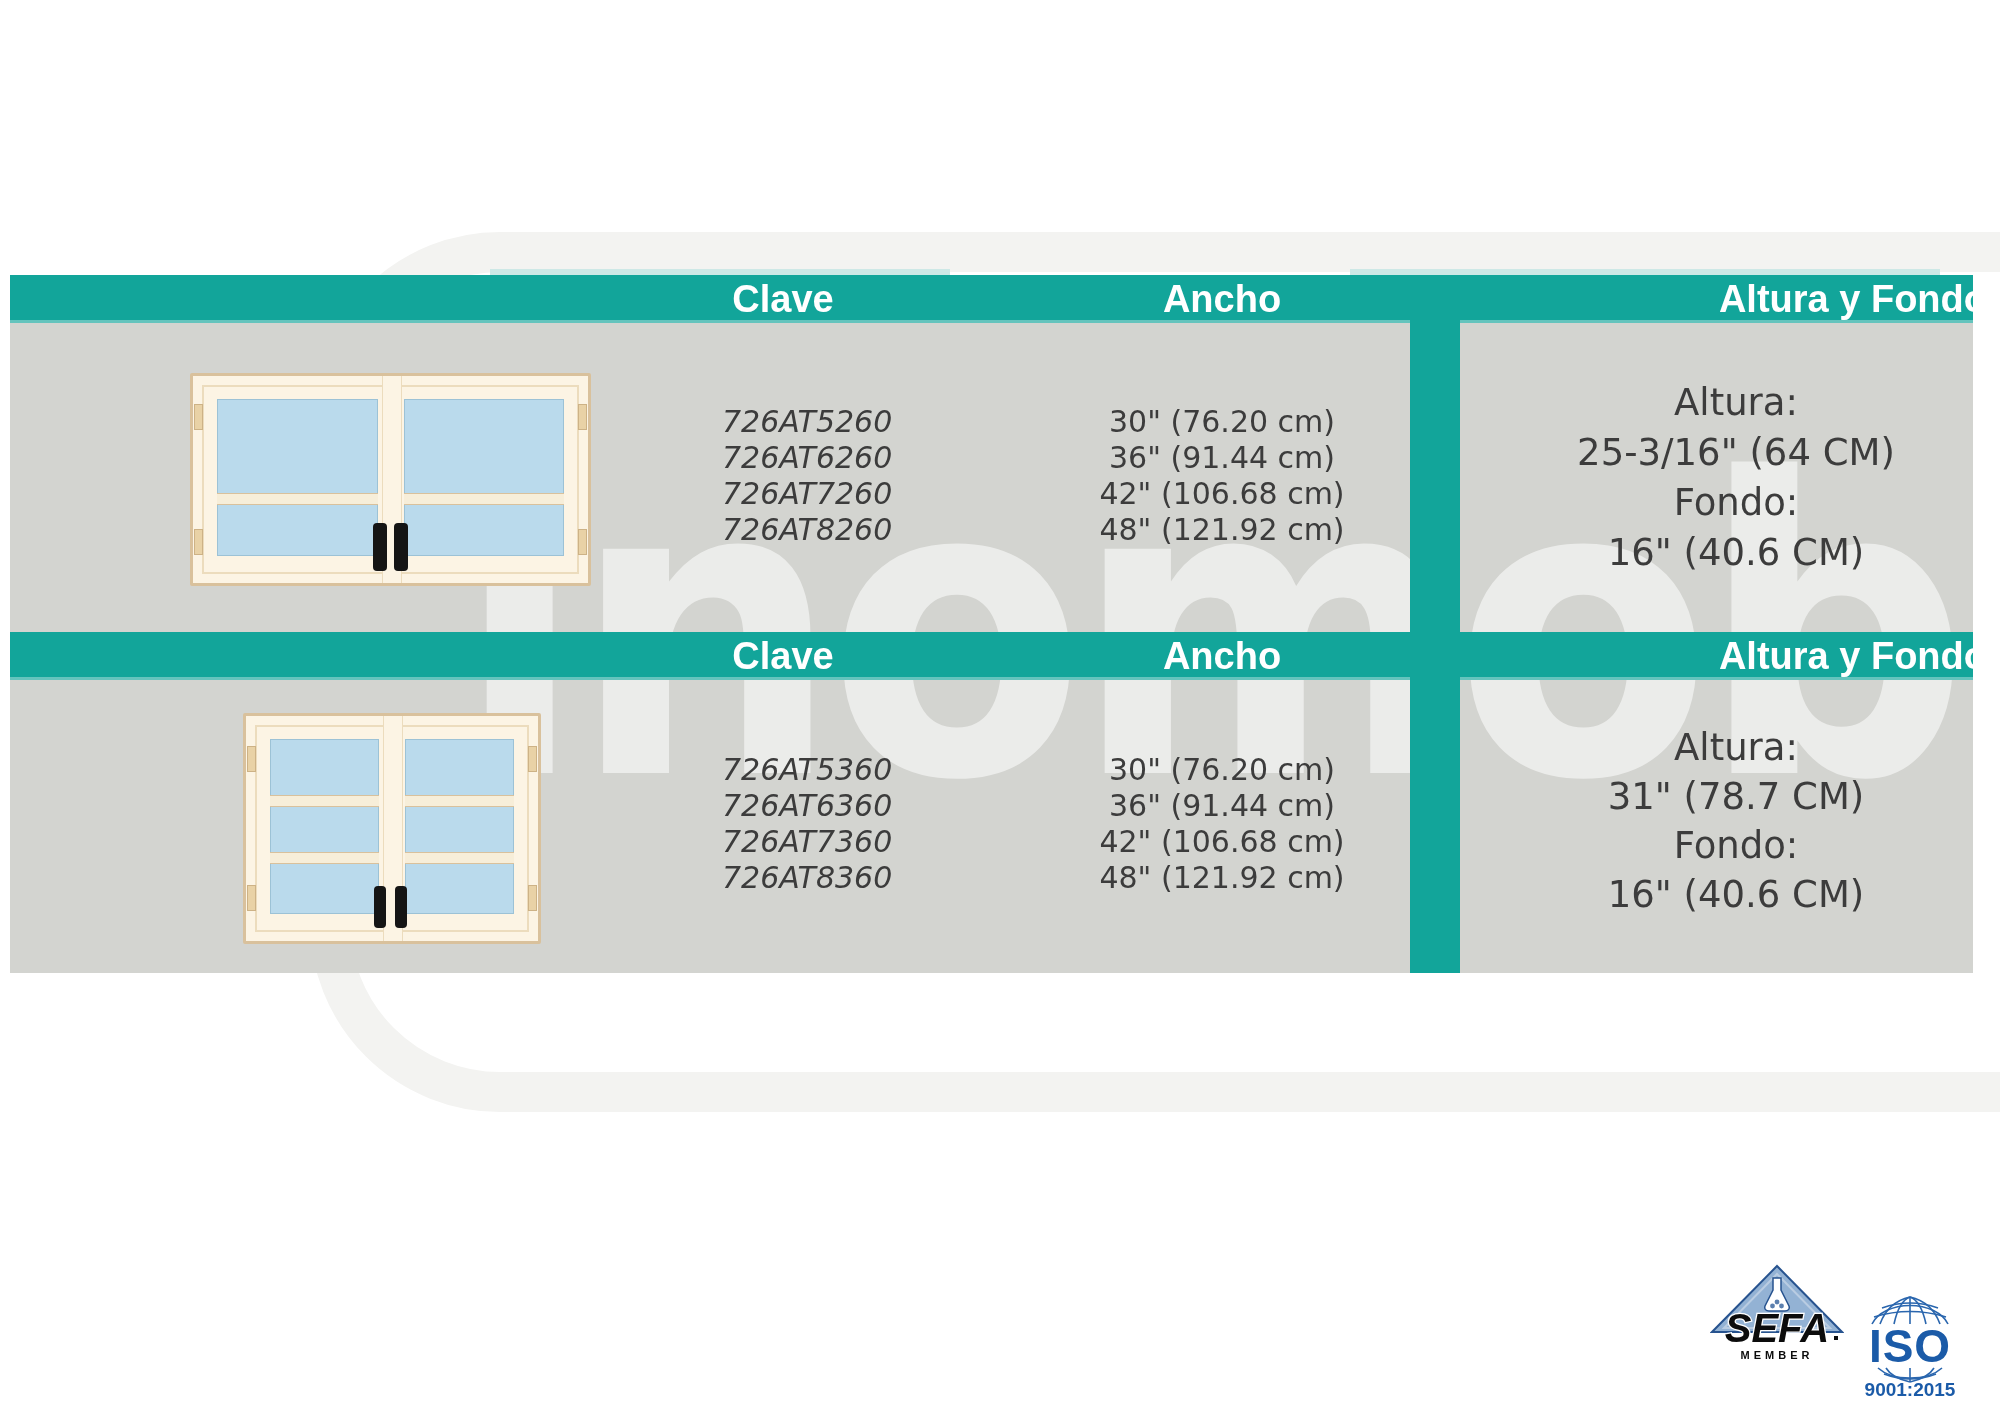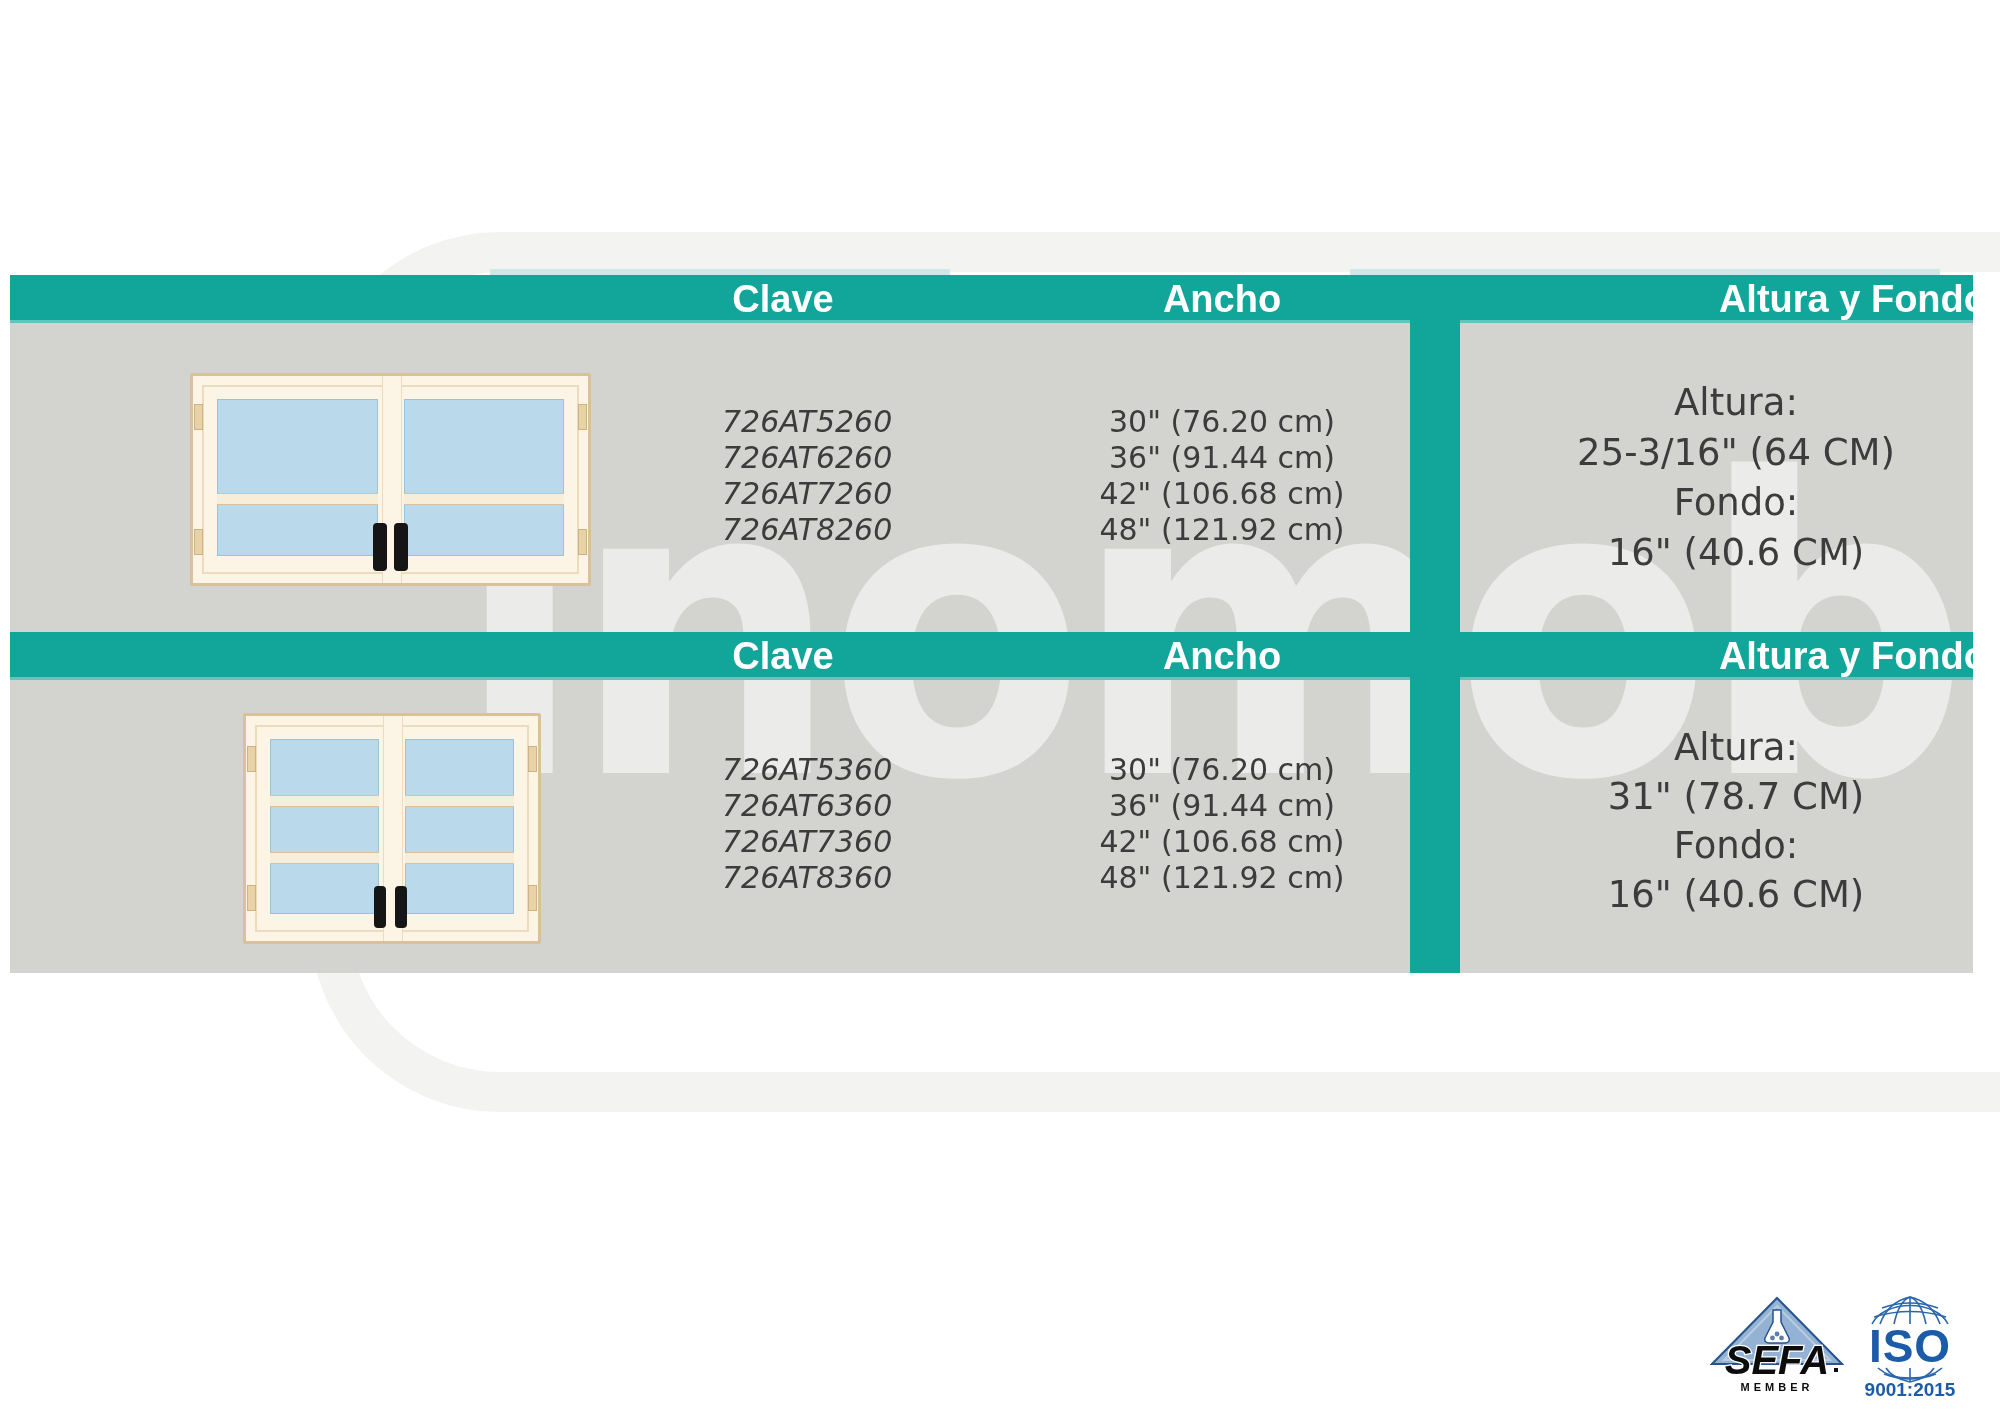--- a/index.html
+++ b/index.html
@@ -65,21 +65,21 @@
          border-left:1px solid #ecdcbd;border-right:1px solid #ecdcbd;}
   .handle{position:absolute;width:14px;background:#151515;border-radius:4px;z-index:2;}
   .cab1 .handle{height:48px;bottom:12px;}
   .cab2 .handle{height:42px;bottom:13px;width:12px;}
   .handle.hl{left:50%;margin-left:-18px;}
   .handle.hr{left:50%;margin-left:3px;}
   .hinge{position:absolute;width:7px;height:24px;background:#e9d2a6;border:1px solid #cdb286;z-index:1;}
 
   
   .logo{position:absolute;z-index:4;}
-  .sefa{left:1710px;top:1296px;}
+  .sefa{left:1710px;top:1264px;}
   .iso{left:1858px;top:1294px;}
 </style>
 </head>
 <body>
 
 <div class="page">
 
   <div class="wm-rect"></div>
 
   <div class="panel sec1"></div>

